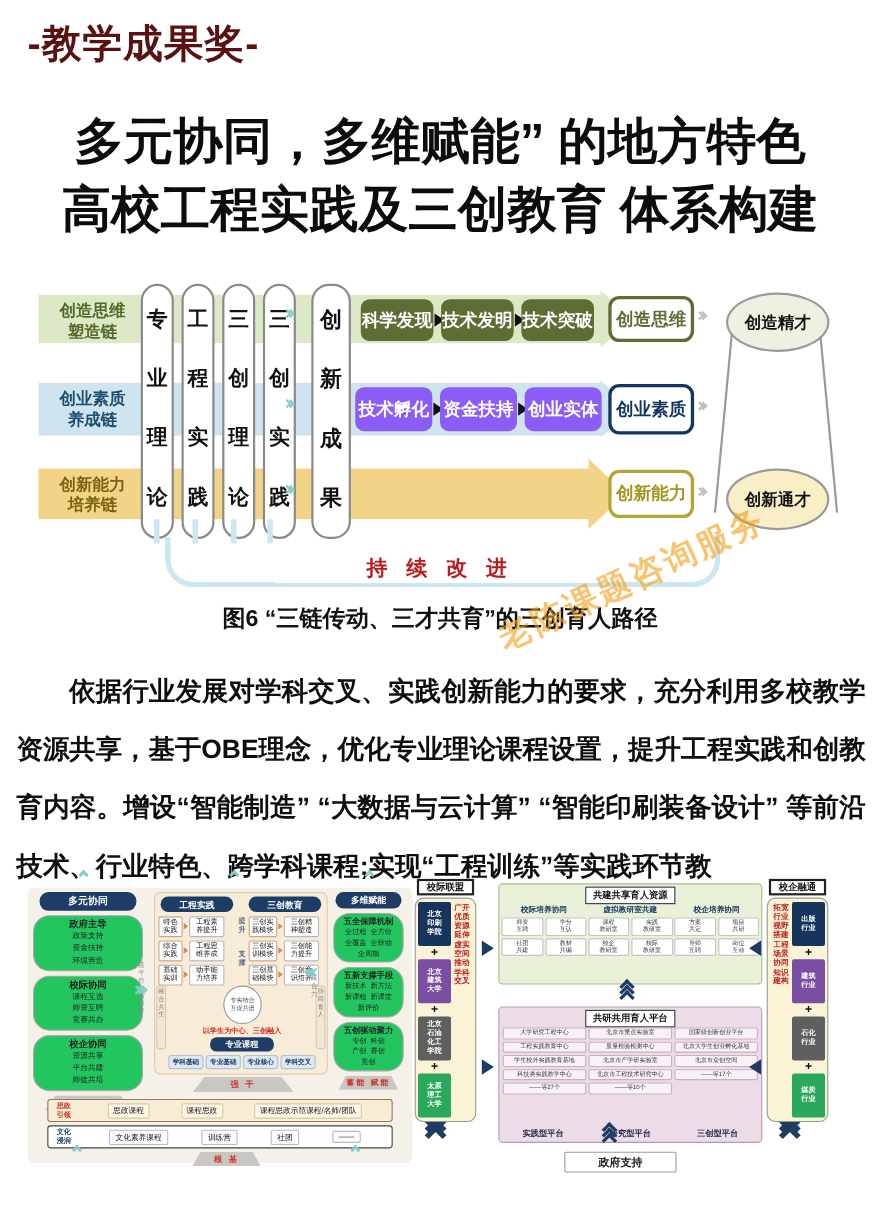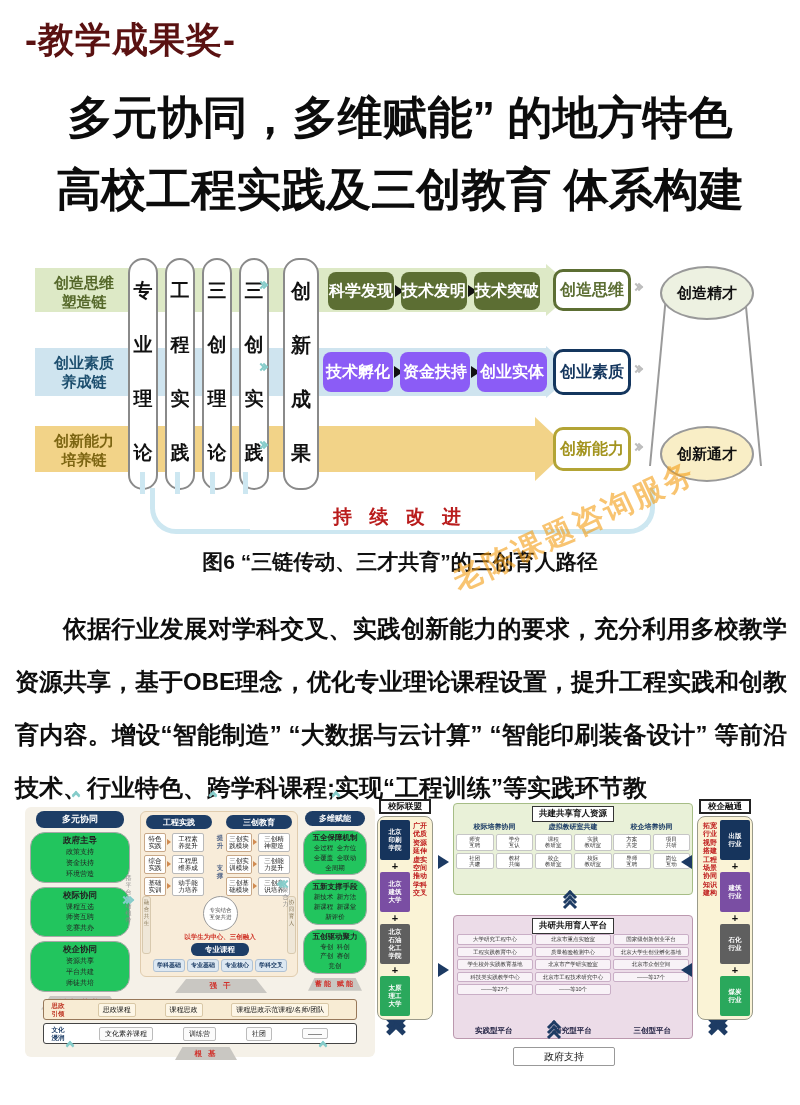--- a/index.html
+++ b/index.html
@@ -98,29 +98,29 @@
 .arr.left{border-right:11px solid #1c3a63;border-top:7px solid transparent;border-bottom:7px solid transparent}
 .strip{position:absolute;left:18px;width:314px;height:21px;display:flex;align-items:center;border-radius:3px;padding:1px 2px;gap:3px}
 .strip .lab{width:24px;font-size:6.5px;font-weight:bold;white-space:pre-line;line-height:1.1;text-align:center}
 .strip .items{flex:1;display:flex;gap:4px;justify-content:space-evenly;align-items:center}
 .s1{background:#f8ecd4;border:1.5px solid #97785a}
 .s1 .lab{color:#c03a28}
 .s1 .items span{background:#fdf6e6;border:1px solid #d9c8a6;border-radius:2px;font-size:7px;padding:1px 4px;white-space:nowrap}
 .s2{background:#fff;border:1.5px solid #444}
 .s2 .lab{color:#1d3d66}
 .s2 .items span{background:#fbfbfb;border:1px solid #bbb;border-radius:2px;font-size:7px;padding:1px 5px;white-space:nowrap}
-.gov{position:absolute;left:488px;top:250px;width:102px;height:19px;background:#fff;border:1.5px solid #999;border-radius:2px;display:flex;align-items:center;justify-content:center;font-size:10px;font-weight:normal;color:#222;z-index:3}
+.gov{position:absolute;left:488px;top:250px;width:102px;height:19px;background:#fff;border:1.5px solid #999;border-radius:2px;display:flex;align-items:center;justify-content:center;font-size:10px;font-weight:bold;color:#222;z-index:3}
 </style>
 </head>
 <body>
 
 <div class="page">
 
   <div class="badge">-教学成果奖-</div>
-  <div class="title" style="top:88px">多元协同，多维赋能” 的地方特色</div>
+  <div class="title" style="top:99px">多元协同，多维赋能” 的地方特色</div>
   <div class="title" style="top:160px">高校工程实践及三创教育 体系构建</div>
 
   <div class="fig1">
     <div class="band g" style="top:20px;height:44px;width:512px"></div>
     <div class="band b" style="top:100px;height:48px;width:512px"></div>
     <div class="band y" style="top:178px;height:46px;width:505px"></div>
 
     <div class="chain" style="top:26px;color:#55682a">创造思维
 塑造链</div>
     <div class="chain" style="top:106px;color:#1c4e6e">创业素质

